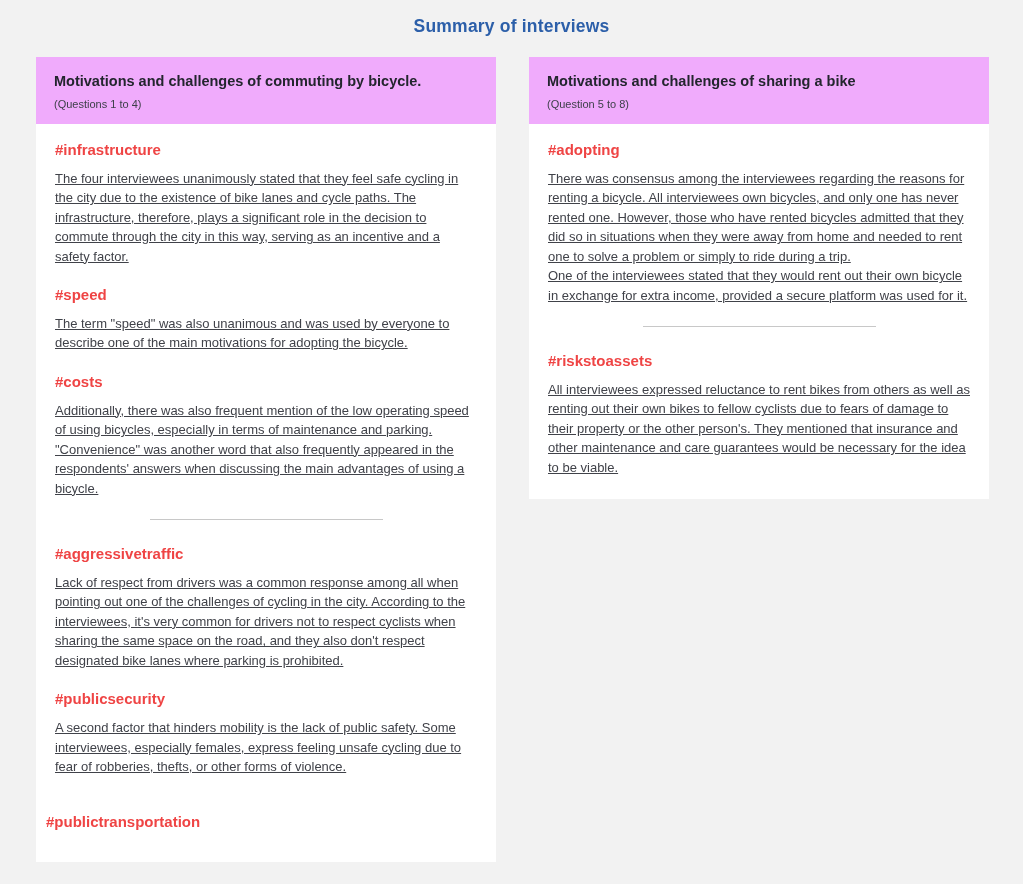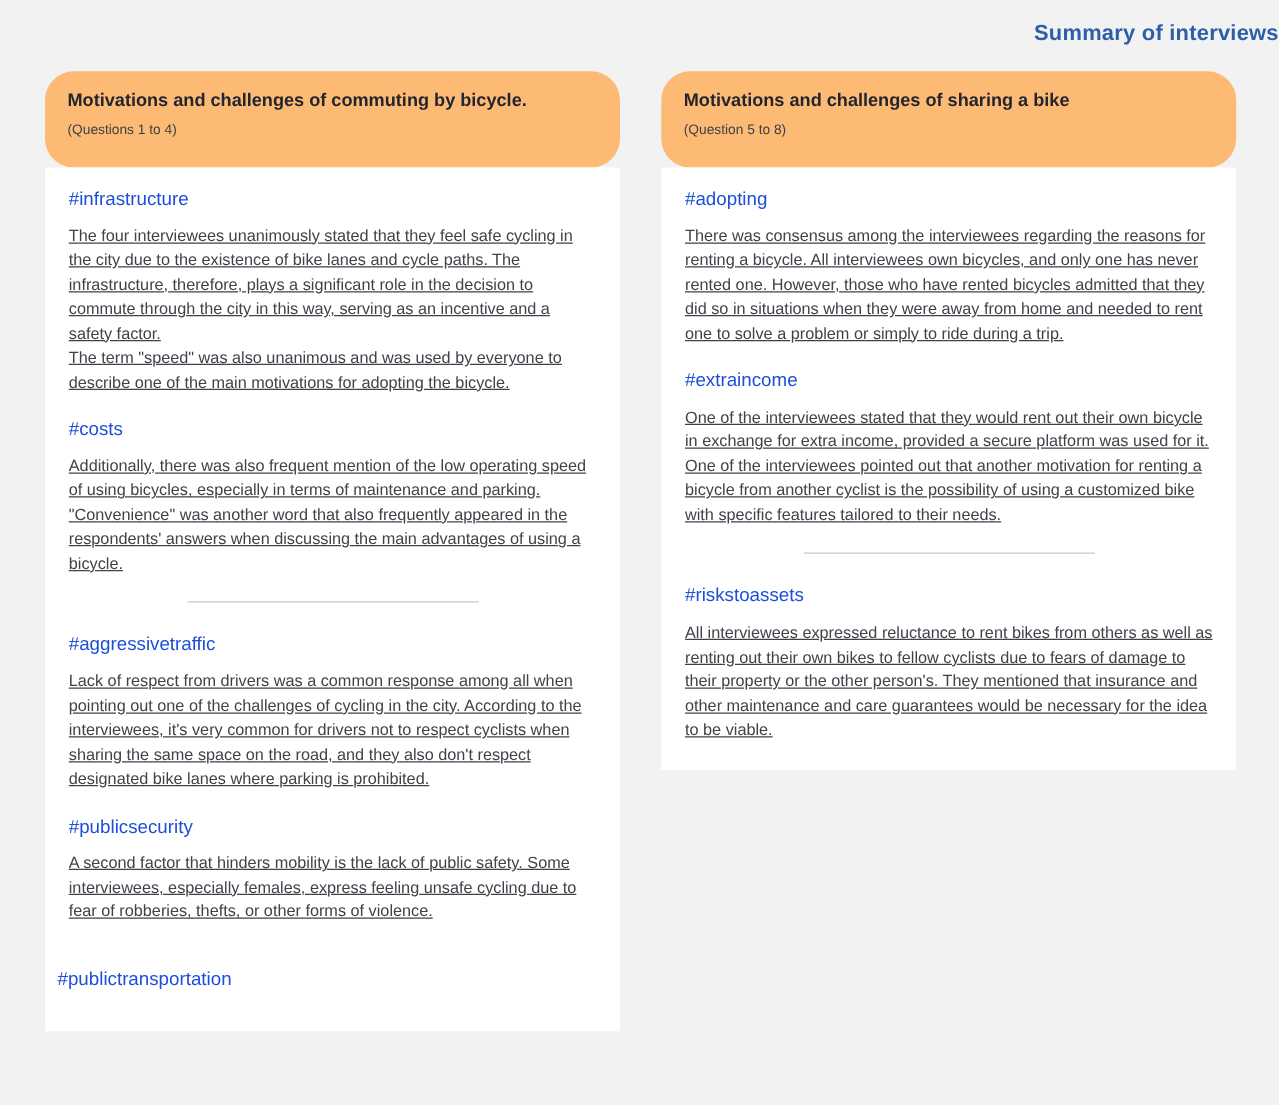--- a/index.html
+++ b/index.html
@@ -7,62 +7,61 @@
     padding: 0;
   }
   body {
     width: 1023px;
     height: 884px;
     background: #f2f2f2;
     font-family: "Liberation Sans", sans-serif;
     overflow: hidden;
   }
   .page-title {
-    text-align: right;
+    text-align: center;
     padding-top: 16px;
     font-size: 17.5px;
     font-weight: 700;
     color: #2c5fa9;
     letter-spacing: 0.2px;
   }
   .columns {
     display: flex;
     gap: 33px;
     margin: 20px 34px 0 36px;
     align-items: flex-start;
   }
   .card {
     flex: 1;
     min-width: 0;
   }
   .card-header {
-    background: #fdba74;
-    padding: 15px 18px 24px 18px;
-    border-radius: 23px;
+    background: #f0abfc;
+    padding: 15px 18px 14px 18px;
   }
   .card-header .card-title {
     font-size: 14.5px;
     font-weight: 700;
     color: #23252e;
     margin: 0;
     line-height: 1.3;
   }
   .card-header .card-subtitle {
     font-size: 11px;
     color: #3c3f48;
     margin-top: 7px;
   }
   .card-body {
     background: #ffffff;
     padding: 17px 18px 22px 19px;
   }
   .tag-heading {
-    color: #1d4ed8;
+    color: #ef4444;
     font-size: 15px;
-    font-weight: 400;
+    font-weight: 700;
     margin: 20px 0 9px 0;
     line-height: 1.25;
   }
   .tag-heading.first {
     margin-top: 0;
   }
   .tag-heading.spaced {
   }
   .tag-heading.spaced-more {
     margin-top: 36px;
@@ -94,20 +93,21 @@
   <div class="card">
     <div class="card-header">
       <div class="card-title">Motivations and challenges of commuting by bicycle.</div>
       <div class="card-subtitle">(Questions 1 to 4)</div>
     </div>
     <div class="card-body">
 
       <div class="tag-heading first">#infrastructure</div>
       <p class="section-text">The four interviewees unanimously stated that they feel safe cycling in the city due to the existence of bike lanes and cycle paths. The infrastructure, therefore, plays a significant role in the decision to commute through the city in this way, serving as an incentive and a safety factor.</p>
 
+      <div class="tag-heading">#speed</div>
       <p class="section-text">The term "speed" was also unanimous and was used by everyone to describe one of the main motivations for adopting the bicycle.</p>
 
       <div class="tag-heading">#costs</div>
       <p class="section-text">Additionally, there was also frequent mention of the low operating speed of using bicycles, especially in terms of maintenance and parking.</p>
 
       <p class="section-text">"Convenience" was another word that also frequently appeared in the respondents' answers when discussing the main advantages of using a bicycle.</p>
 
       <hr class="divider">
 
       <div class="tag-heading first">#aggressivetraffic</div>
@@ -124,24 +124,22 @@
   <div class="card">
     <div class="card-header">
       <div class="card-title">Motivations and challenges of sharing a bike</div>
       <div class="card-subtitle">(Question 5 to 8)</div>
     </div>
     <div class="card-body">
 
       <div class="tag-heading first">#adopting</div>
       <p class="section-text">There was consensus among the interviewees regarding the reasons for renting a bicycle. All interviewees own bicycles, and only one has never rented one. However, those who have rented bicycles admitted that they did so in situations when they were away from home and needed to rent one to solve a problem or simply to ride during a trip.</p>
 
-      <div class="tag-heading">#extraincome</div>
       <p class="section-text">One of the interviewees stated that they would rent out their own bicycle in exchange for extra income, provided a secure platform was used for it.</p>
 
-      <p class="section-text">One of the interviewees pointed out that another motivation for renting a bicycle from another cyclist is the possibility of using a customized bike with specific features tailored to their needs.</p>
 
       <hr class="divider">
 
       <div class="tag-heading first">#riskstoassets</div>
       <p class="section-text">All interviewees expressed reluctance to rent bikes from others as well as renting out their own bikes to fellow cyclists due to fears of damage to their property or the other person's. They mentioned that insurance and other maintenance and care guarantees would be necessary for the idea to be viable.</p>
 
     </div>
   </div>
 
 </div>

